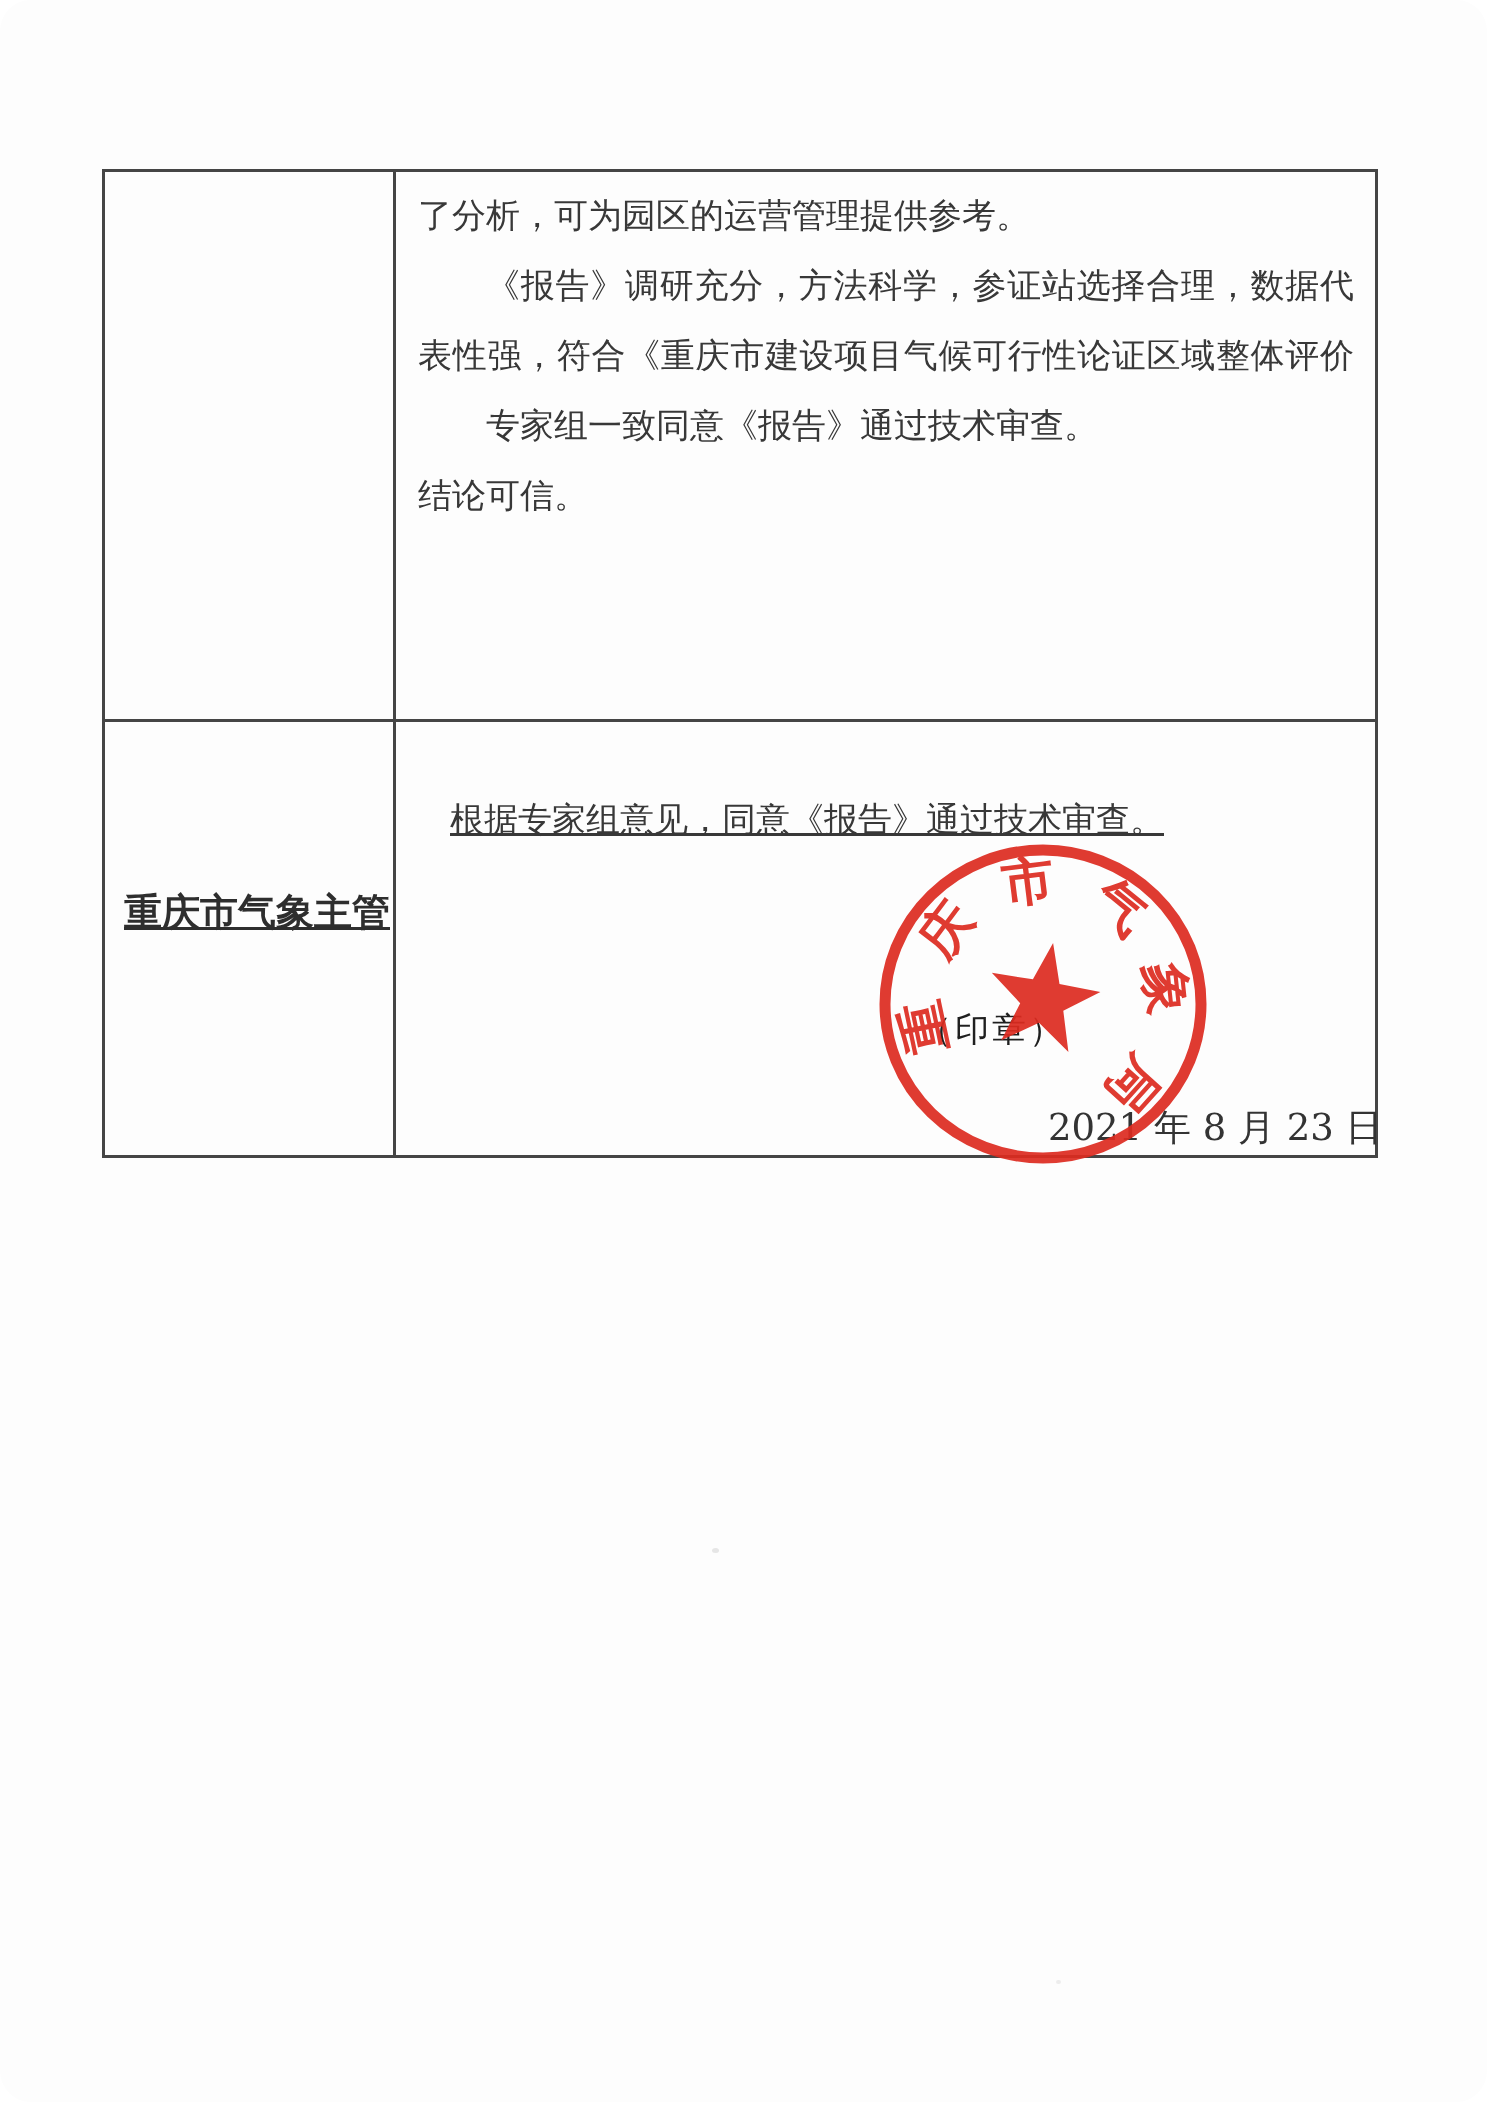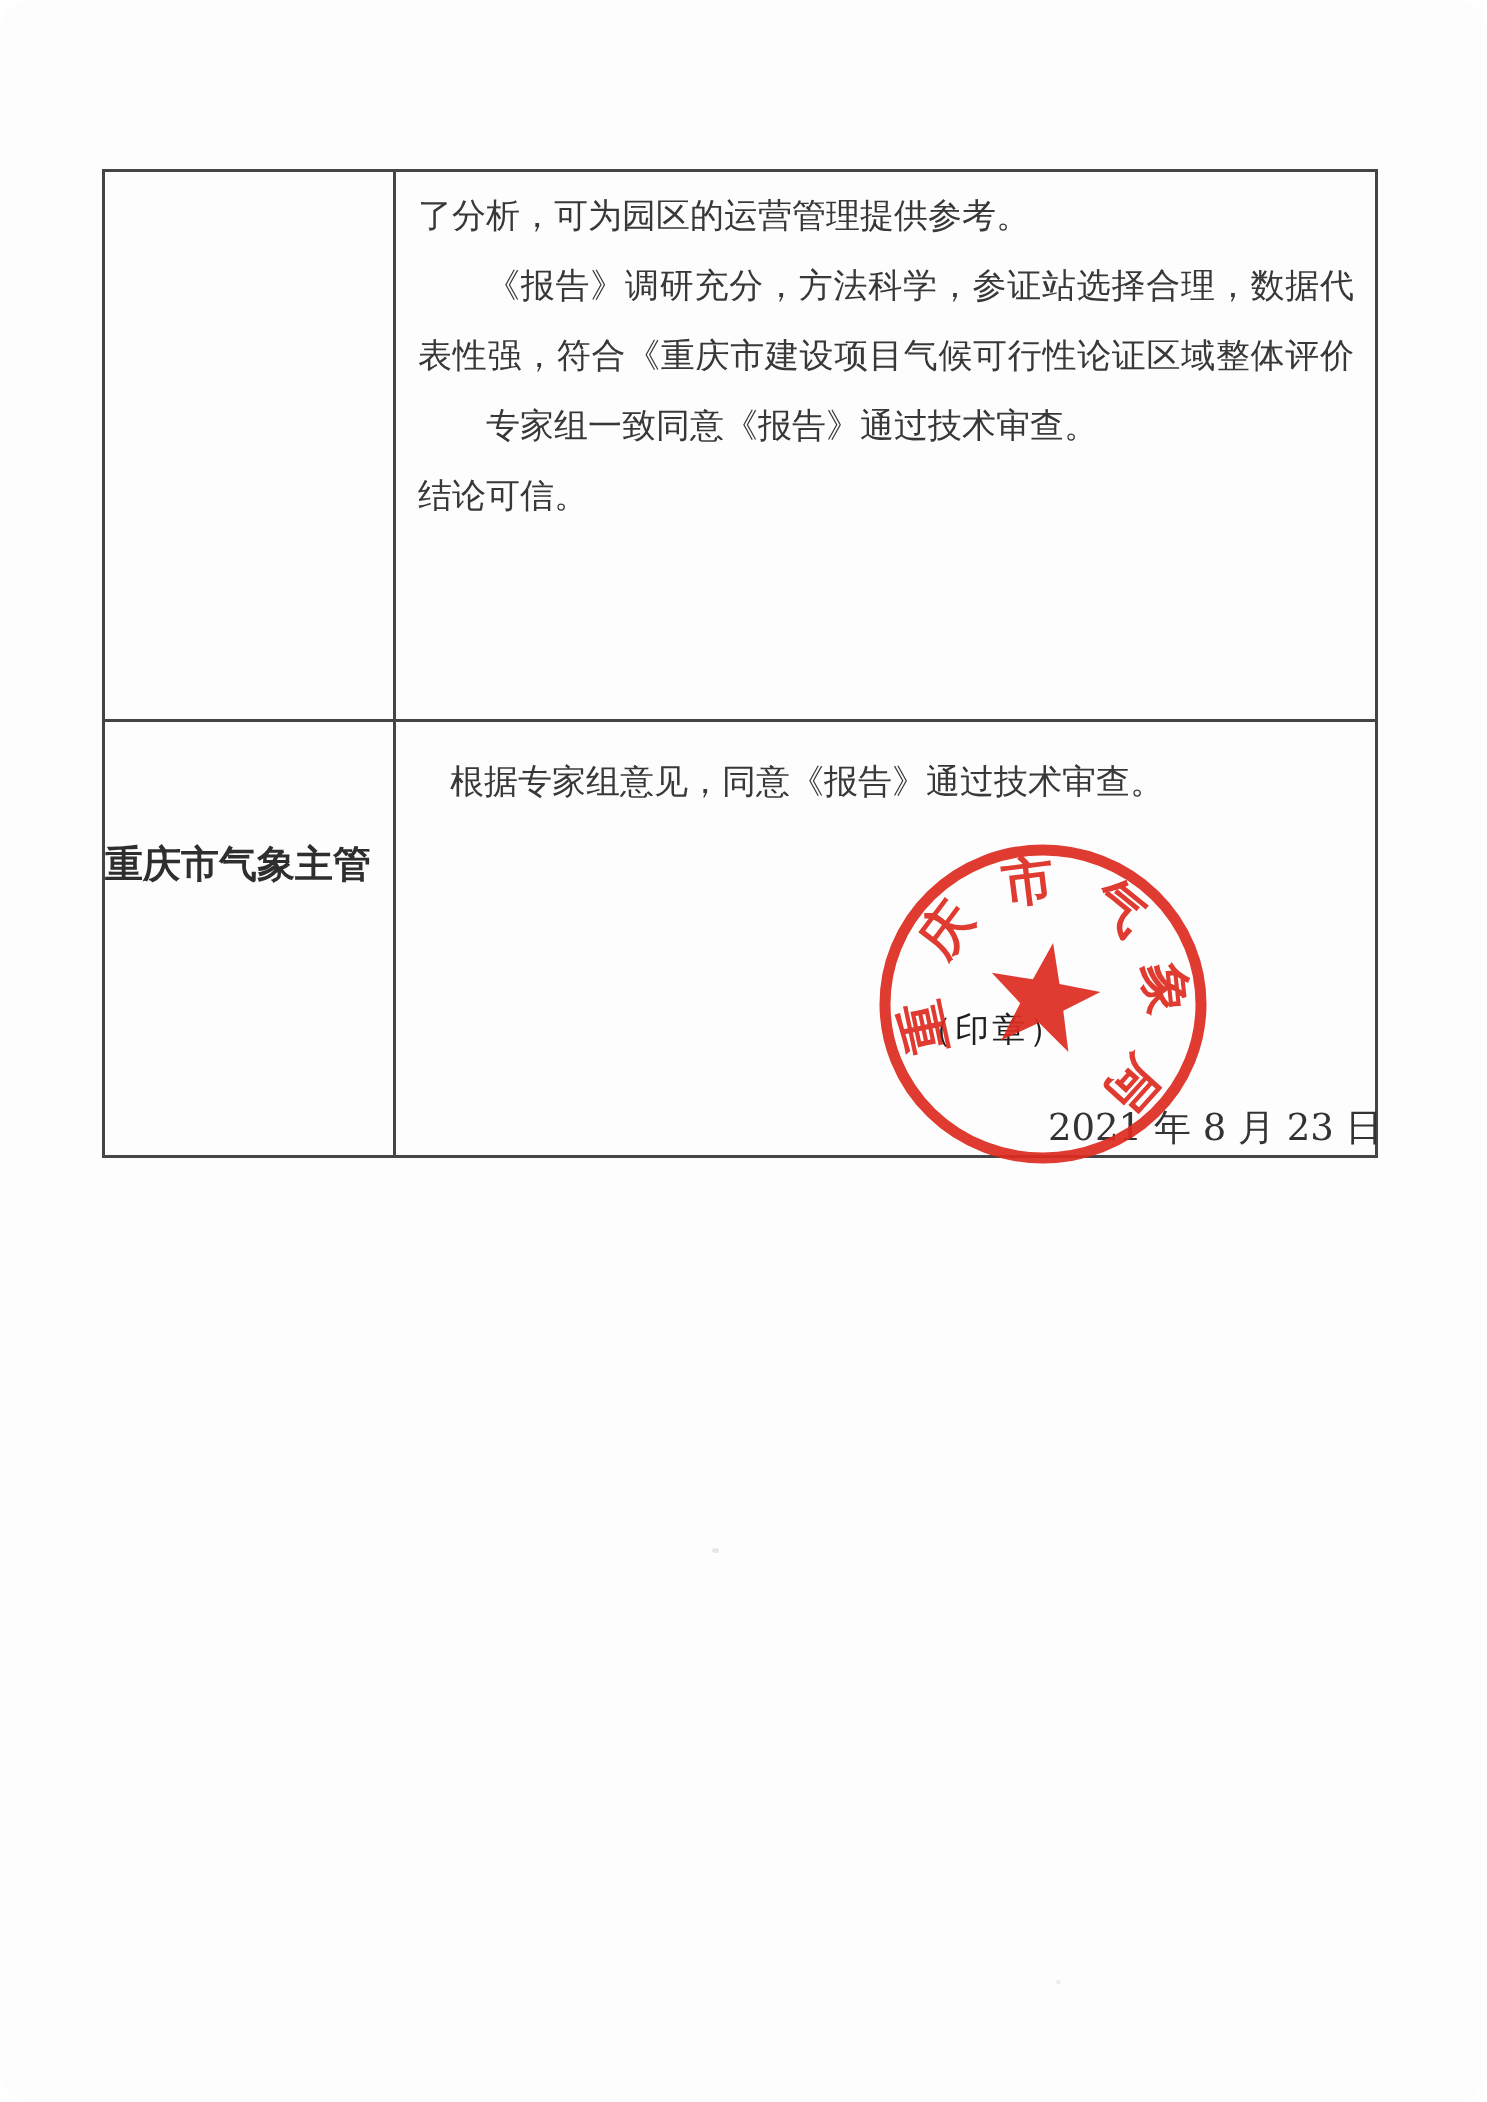--- a/index.html
+++ b/index.html
@@ -42,36 +42,38 @@
     font-size: 34px;
     line-height: 70px;
   }
   .opinion-line { height: 70px; }
   .indent { text-indent: 68px; }
   .fill { text-align: justify; text-align-last: justify; }
 
   
   .authority-label {
     position: absolute;
-    left: 105px; top: 838px;
+    left: 105px; top: 886px;
     width: 285px;
-    text-align: left;
+    text-align: right;
     font-family: "DejaVu Sans", "Liberation Sans", sans-serif;
     font-weight: 700;
     font-size: 38px;
     line-height: 52px;
     color: #2e2e2e;
+    text-decoration: underline;
   }
   .review-opinion {
     position: absolute;
-    left: 450px; top: 760px;
+    left: 450px; top: 798px;
     font-size: 34px;
     line-height: 42px;
     z-index: 1;
     white-space: nowrap;
+    text-decoration: underline;
   }
   .seal-note {
     position: absolute;
     left: 918px; top: 1008px;
     font-size: 34px;
     line-height: 42px;
     letter-spacing: 3px;
     color: #1f1f1f;
     z-index: 1;
   }

